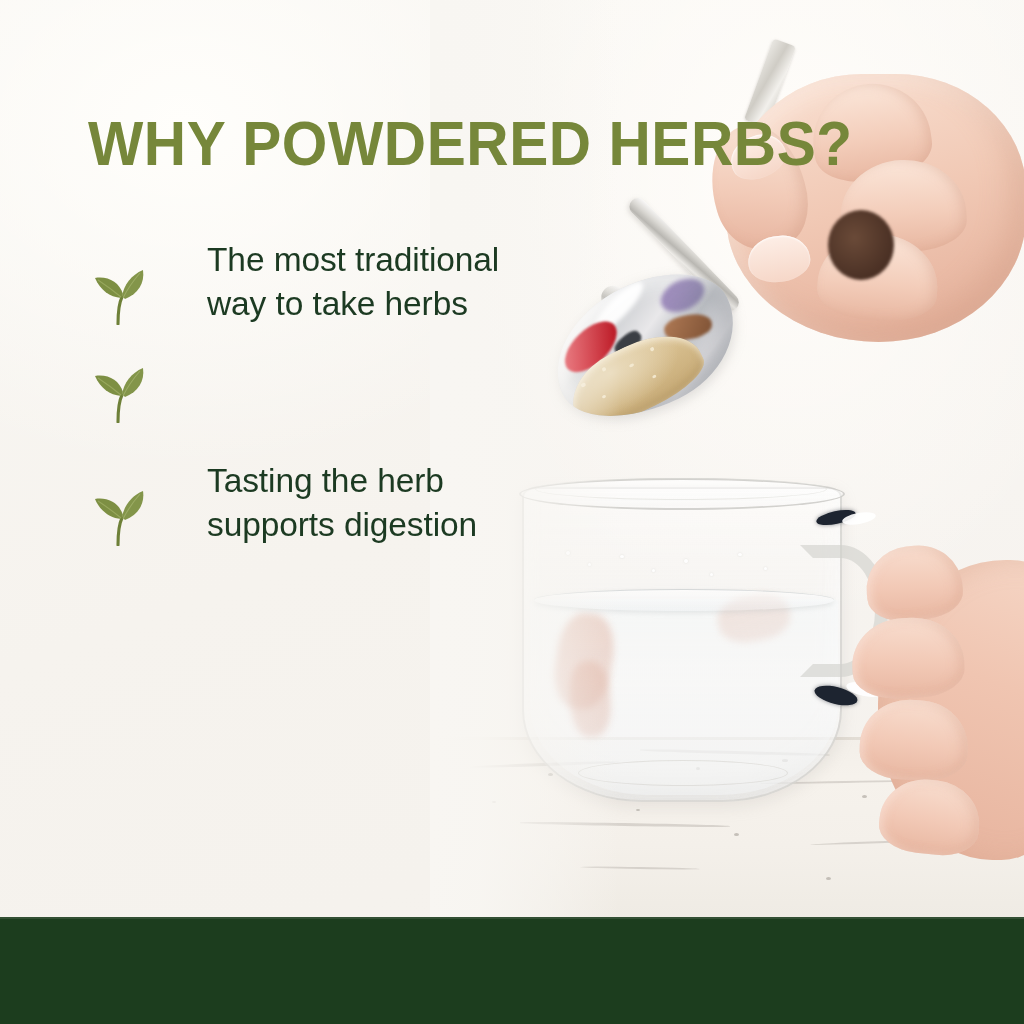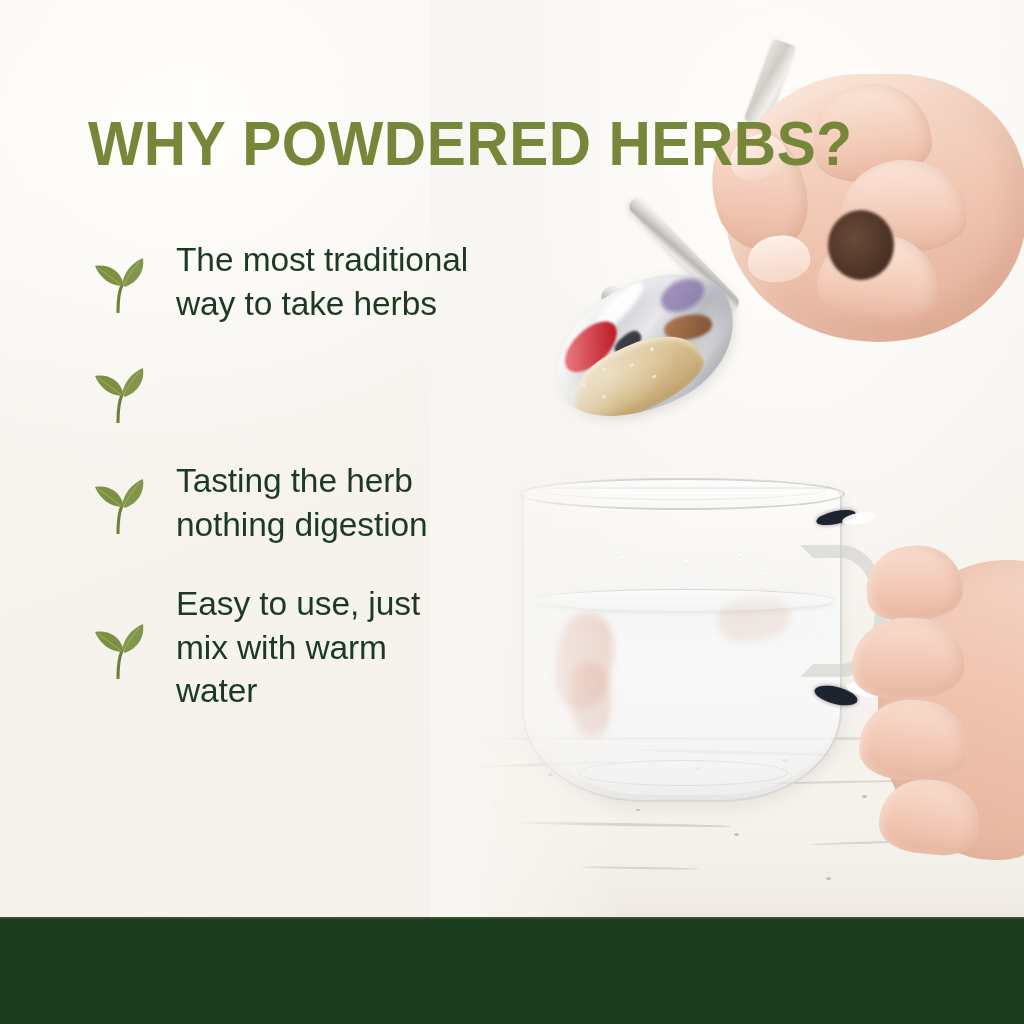--- a/index.html
+++ b/index.html
@@ -264,21 +264,21 @@
     font-size:63px; line-height:1;
     font-weight:700;
     letter-spacing:.6px;
     color:#76873a;
     font-family:"Liberation Sans Narrow","Liberation Sans",sans-serif;
     transform:scaleX(.93); transform-origin:left center;
     white-space:nowrap;
   }
 
   .bullets { position:absolute; left:88px; top:238px; width:480px; }
-  .bullet { position:relative; display:flex; align-items:center; margin-bottom:36px; }
+  .bullet { position:relative; display:flex; align-items:flex-end; margin-bottom:36px;gap:31px; }
   .bullet-icon { flex:0 0 60px; width:60px; height:58px; position:relative; margin-top:4px; }
   .bullet-text {
     font-size:33.5px; line-height:1.30;
     color:#1c3a22;
     font-weight:400;
     letter-spacing:-.1px;
     padding-left:28px;
     white-space:pre-line;
   }
 
@@ -430,36 +430,22 @@
         <div class="bullet-icon">
           <svg viewBox="0 0 60 58" width="60" height="58" aria-hidden="true">
             <path d="M30 57 C30 44 31 36 34 30" stroke="#6E8038" stroke-width="3.1" fill="none" stroke-linecap="round"></path>
             <path d="M33 31 C22 30 12 23 7 11 C20 9 31 15 35 27 Z" fill="#7D8F43"></path>
             <path d="M10 13 C19 19 27 25 33 30" stroke="#9DAC63" stroke-width="1.1" fill="none" opacity=".8"></path>
             <path d="M34 29 C36 18 43 8 55 3 C57 16 50 27 37 32 Z" fill="#83954A"></path>
             <path d="M52 6 C45 14 39 23 35 31" stroke="#A3B26B" stroke-width="1.1" fill="none" opacity=".8"></path>
           </svg>
         </div>
         <div class="bullet-text">Tasting the herb
-nothing digestion</div>
-      </div>
-
-      <div class="bullet">
-        <div class="bullet-icon">
-          <svg viewBox="0 0 60 58" width="60" height="58" aria-hidden="true">
-            <path d="M30 57 C30 44 31 36 34 30" stroke="#6E8038" stroke-width="3.1" fill="none" stroke-linecap="round"></path>
-            <path d="M33 31 C22 30 12 23 7 11 C20 9 31 15 35 27 Z" fill="#7D8F43"></path>
-            <path d="M10 13 C19 19 27 25 33 30" stroke="#9DAC63" stroke-width="1.1" fill="none" opacity=".8"></path>
-            <path d="M34 29 C36 18 43 8 55 3 C57 16 50 27 37 32 Z" fill="#83954A"></path>
-            <path d="M52 6 C45 14 39 23 35 31" stroke="#A3B26B" stroke-width="1.1" fill="none" opacity=".8"></path>
-          </svg>
-        </div>
-        <div class="bullet-text">Easy to use, just
-mix with warm
-water</div>
-      </div>
+supports digestion</div>
+      </div>
+
 
     </div>
   </div>
 
   <div class="footer-bar"></div>
 
 </div>
 
 </body></html>

